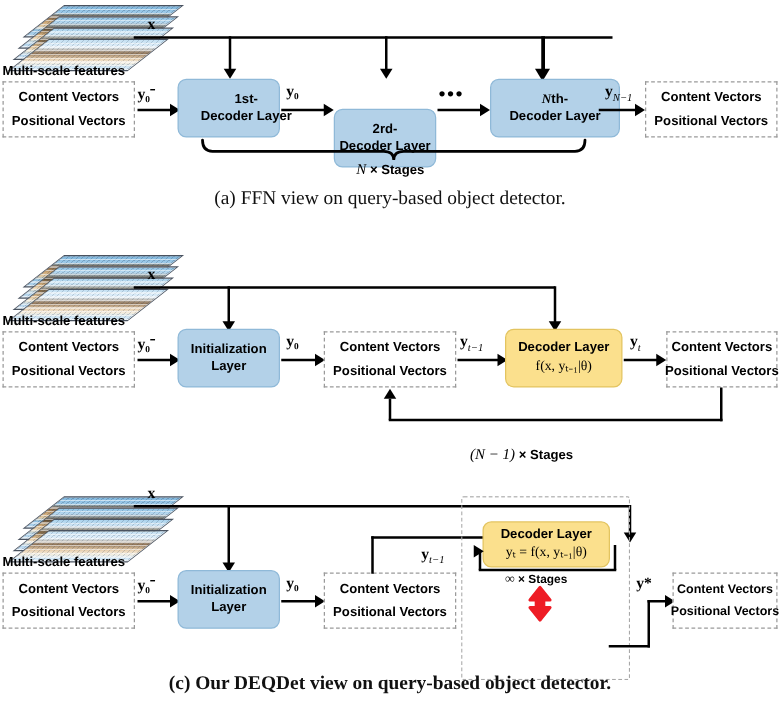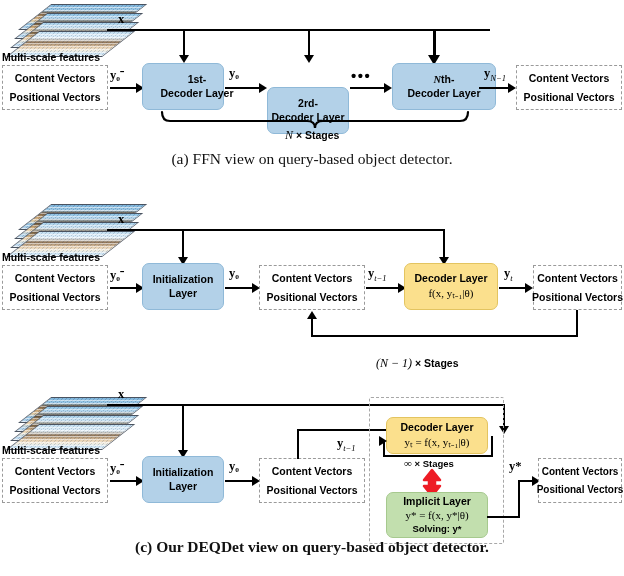--- a/index.html
+++ b/index.html
@@ -274,25 +274,20 @@
   <div class="arrowhead ah-right" style="left:379px;top:58px;transform:rotate(0deg);"></div>
 
   <div class="stagelbl" style="left:404px;top:79px;font-size:9.5px;">
     <i style="font-size:11px;font-style:normal;">∞</i> <span>× Stages</span>
   </div>
 
   <svg class="redarrow" style="left:421px;top:90px;" width="26" height="30">
     <path d="M11,2 L3,12 L8,12 L8,18 L3,18 L11,28 L19,18 L14,18 L14,12 L19,12 Z" fill="#ee1c25" stroke="#ee1c25" stroke-width="2.5" stroke-linejoin="round"></path>
   </svg>
 
-  <div class="lbox green" style="left:386px;top:114px;width:102px;height:46px;">
-    <span class="t1">Implicit Layer</span>
-    <span class="t2">y* = f(x, y*|θ)</span>
-    <span class="t1" style="font-size:9.5px;">Solving: y*</span>
-  </div>
 
   <div class="hline" style="left:487px;top:138px;width:33px;"></div>
   <div class="vline" style="left:518px;top:102px;height:38px;"></div>
   <div class="hline" style="left:518px;top:102px;width:16px;"></div>
   <div class="arrowhead ah-right" style="left:532px;top:98px;"></div>
   <div class="lbl" style="left:509px;top:81px;">y*</div>
 
   <div class="vecbox" style="left:538px;top:80px;width:84px;height:45px;">
     <span style="font-size:10px;">Content Vectors</span>
     <span style="font-size:10px;">Positional Vectors</span>

